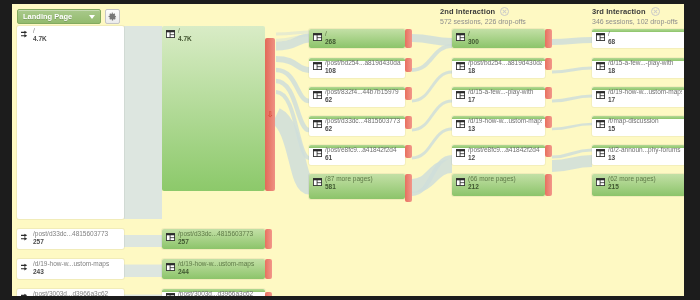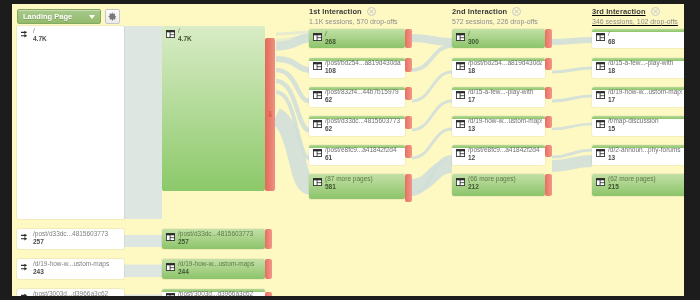--- a/index.html
+++ b/index.html
@@ -134,37 +134,30 @@
     <span class="caret"></span>
   </div>
   <div id="gear-btn">
     <svg width="9" height="9" viewBox="0 0 16 16">
       <path fill="#777" d="M8 5.2A2.8 2.8 0 1 0 8 10.8 2.8 2.8 0 0 0 8 5.2zm0 4.2A1.4 1.4 0 1 1 8 6.6a1.4 1.4 0 0 1 0 2.8z"></path>
       <path fill="#777" d="M14 9.1V6.9l-1.7-.3a4.6 4.6 0 0 0-.5-1.2l1-1.4-1.6-1.6-1.4 1a4.6 4.6 0 0 0-1.2-.5L8.3 1H6.9l-.3 1.9a4.6 4.6 0 0 0-1.2.5l-1.4-1-1.6 1.6 1 1.4a4.6 4.6 0 0 0-.5 1.2L1 6.9v2.2l1.9.3c.1.4.3.8.5 1.2l-1 1.4 1.6 1.6 1.4-1c.4.2.8.4 1.2.5l.3 1.9h2.2l.3-1.9c.4-.1.8-.3 1.2-.5l1.4 1 1.6-1.6-1-1.4c.2-.4.4-.8.5-1.2l1.9-.3z"></path>
     </svg>
   </div>
 
 
-  <div class="col-head" style="left:297px;">
-    <div class="head-row">
-      <div class="title">1st Interaction</div>
-      <div class="close-dot"></div>
-    </div>
-    <div class="sub">1.1K sessions, 570 drop-offs</div>
-  </div>
-
-  <div class="col-head" style="left:440px;">
+
+  <div class="col-head" style="left:428px;">
     <div class="head-row">
       <div class="title">2nd Interaction</div>
       <div class="close-dot"></div>
     </div>
     <div class="sub">572 sessions, 226 drop-offs</div>
   </div>
 
-  <div class="col-head" style="left:580px;text-decoration:underline;">
+  <div class="col-head" style="left:580px;">
     <div class="head-row">
       <div class="title">3rd Interaction</div>
       <div class="close-dot"></div>
     </div>
     <div class="sub">346 sessions, 102 drop-offs</div>
   </div>
 
   <div id="canvas">
 
     <svg id="ribbons" viewBox="0 0 692 270">

